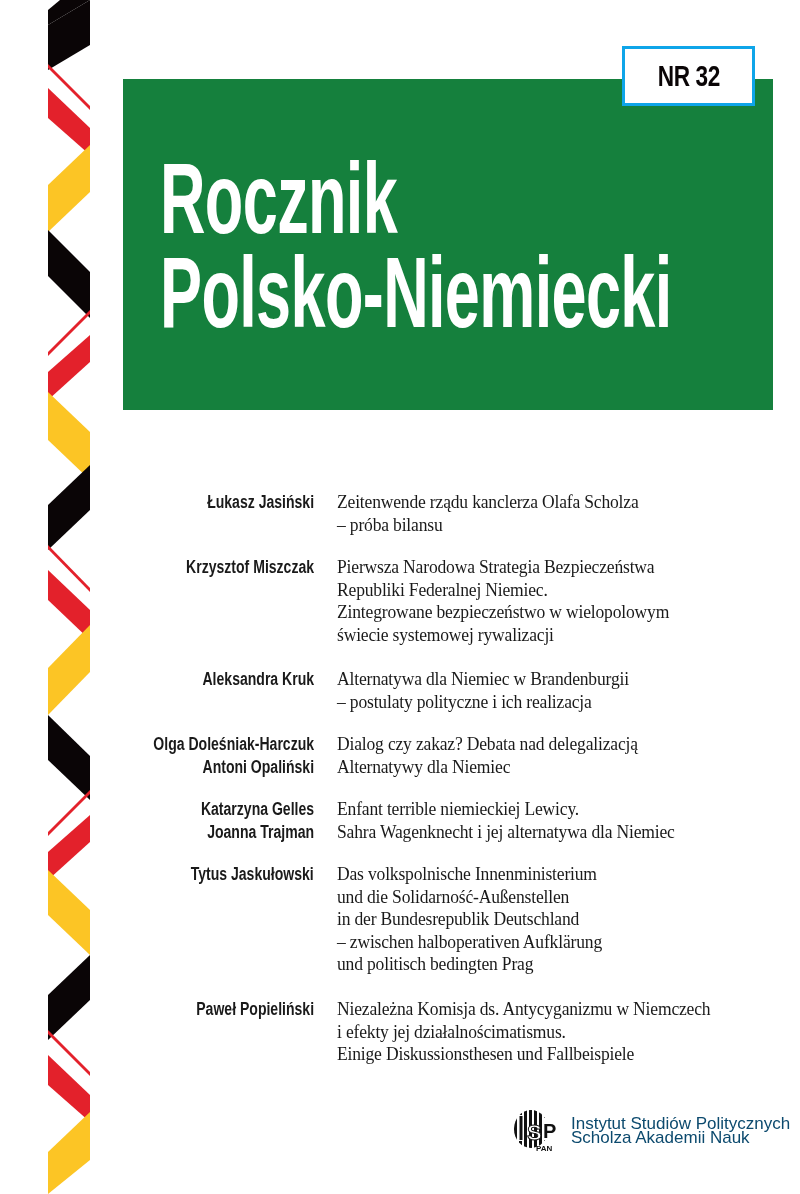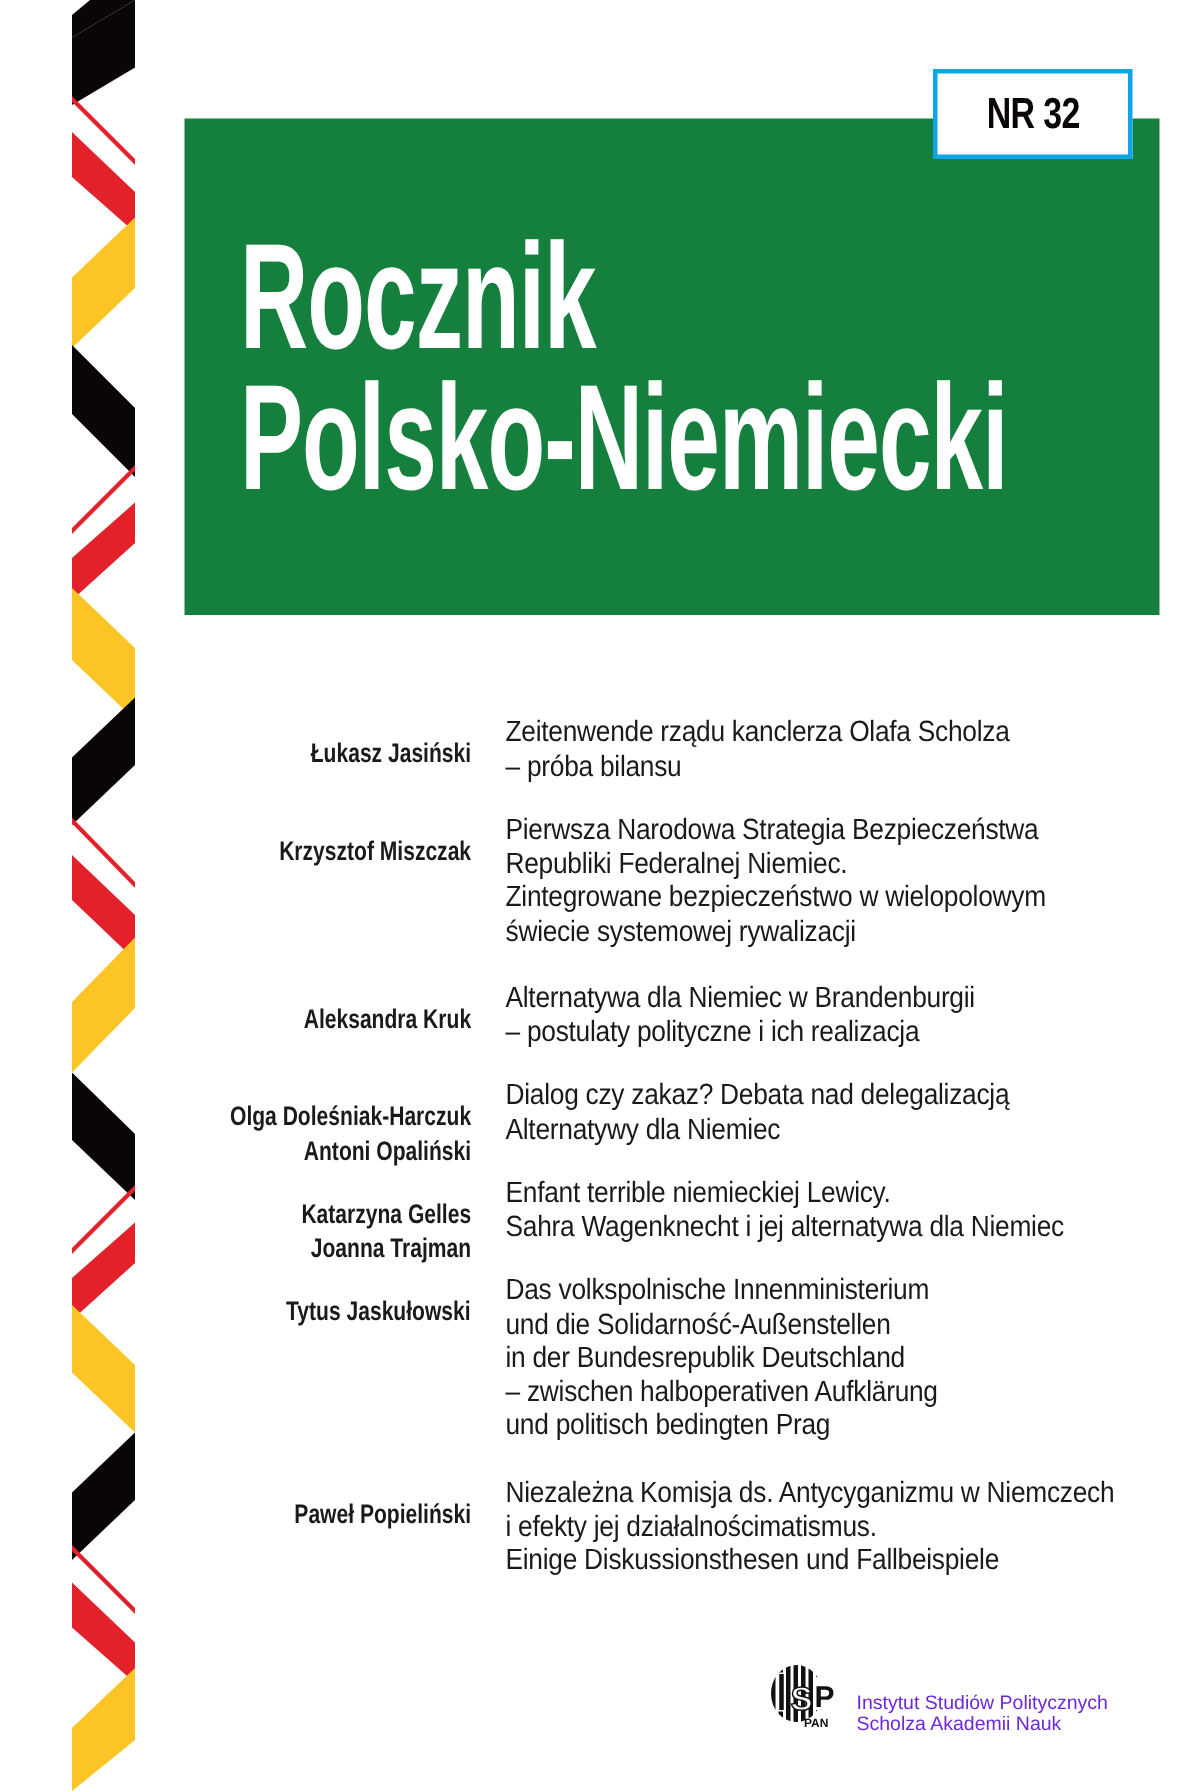--- a/index.html
+++ b/index.html
@@ -35,31 +35,31 @@
   .toc { position: absolute; left: 0; top: 0; width: 800px; }
   .entry { position: absolute; left: 0; width: 800px; }
   .authors {
     position: absolute; right: 486px; top: 0; text-align: right; margin-top: 14px;
   }
   .author {
     display: block; font-weight: bold; font-size: 18px; line-height: 22.5px;
     color: #1a1a1a; white-space: nowrap;
     transform-origin: right top; transform: scaleX(0.78);
   }
-  .title-lines { position: absolute; left: 337px; top: 0; }
+  .title-lines { position: absolute; left: 337px; top: 14px; font-family: Liberation Serif, serif; }
   .tline {
     display: block; font-size: 19.5px; line-height: 22.5px; color: #1a1a1a;
     white-space: nowrap; transform-origin: left top; transform: scaleX(0.9);
     letter-spacing: -0.2px;
   }
   .logo { position: absolute; left: 513px; top: 1108px; width: 240px; height: 46px; }
   .logo-mark { position: absolute; left: 0; top: 0; width: 46px; height: 46px; }
   .logo-text {
-    position: absolute; left: 58px; top: 20px; font-size: 13px; line-height: 14px;
-    color: #6d28d9; white-space: nowrap;
+    position: absolute; left: 58px; top: 9px; font-size: 17px; line-height: 14px;
+    color: #0c4a6e; white-space: nowrap;
   }
   .logo-text span { display: block; }
 </style>
 </head>
 <body>
 
 <svg class="stripe" viewBox="0 0 100 1194" xmlns="http://www.w3.org/2000/svg">
 
   <polygon fill="#0a0506" points="90,0 90,45 48,70 48,25 90,0"></polygon>
   <polygon fill="#0a0506" points="60,0 90,0 48,25 48,10"></polygon>

